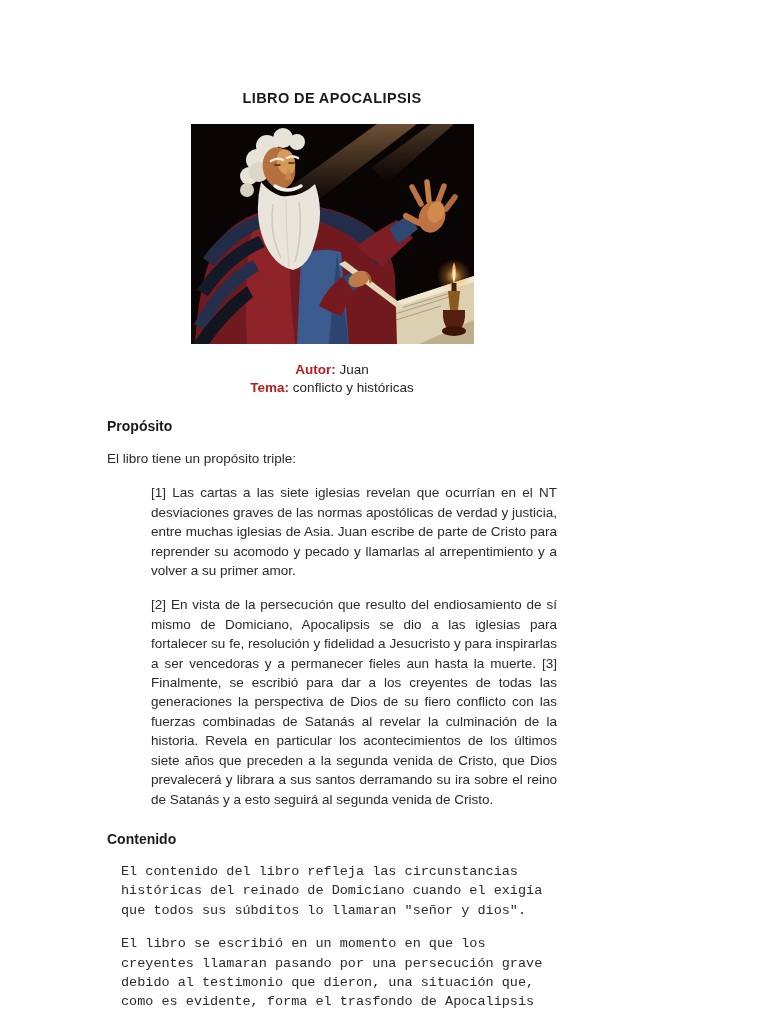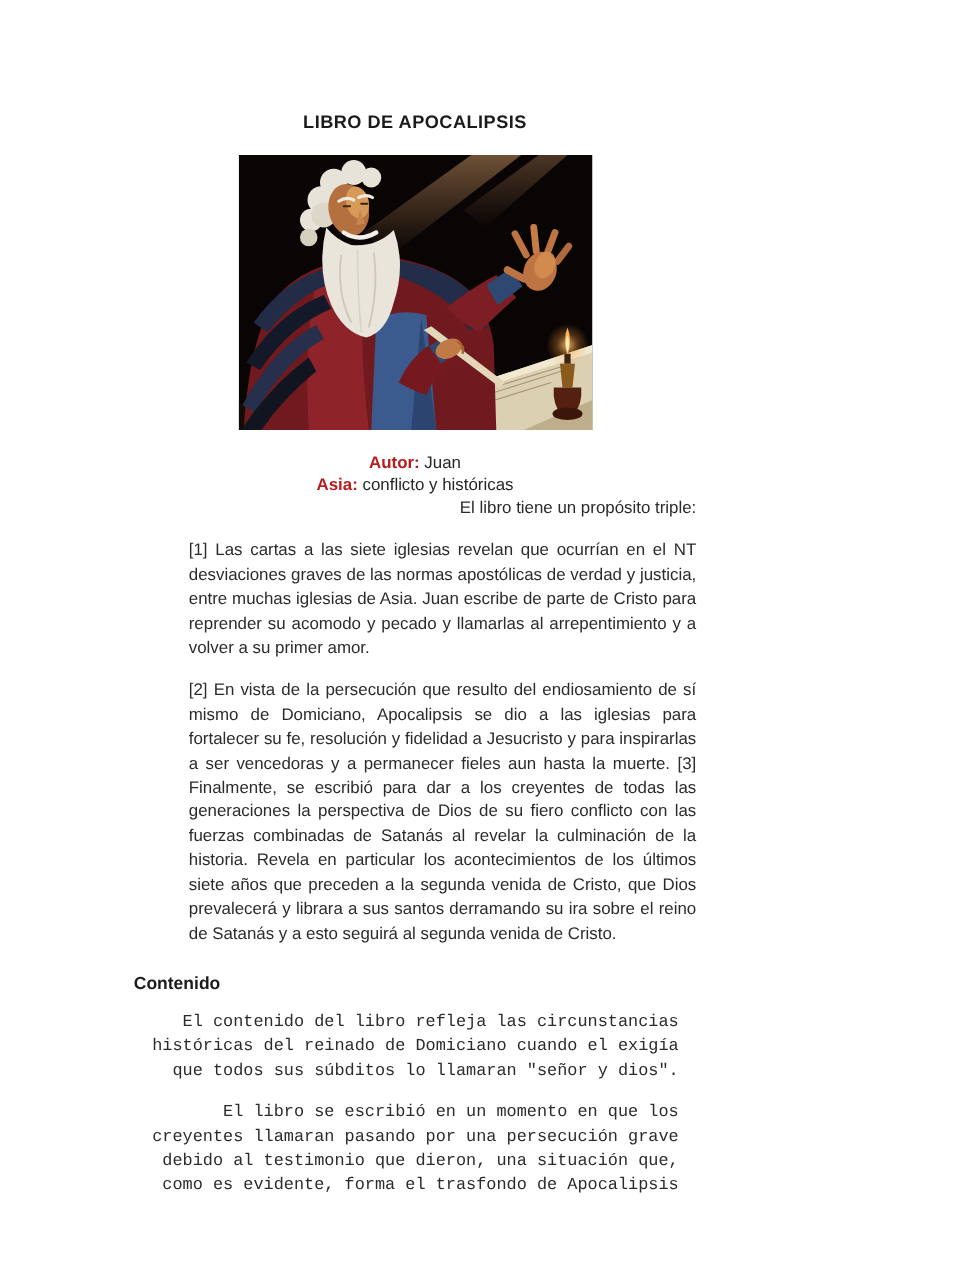--- a/index.html
+++ b/index.html
@@ -44,21 +44,20 @@
     color:#1b1b1b;
     margin:22px 0 15px 0;
     line-height:16px;
   }
 
   .para {
     font-size:13.5px;
     line-height:19.4px;
     margin:0 0 15px 0;
     color:#2b2b2b;
-    text-align:right;
   }
   .para.justified { text-align:justify;margin-left:44px; }
   .para.tight { margin:14px;font-family:Liberation Mono, monospace; }
 </style>
 </head>
 <body>
 
 <div class="page">
   <div class="content">
 
@@ -160,23 +159,24 @@
         <path d="M128,182 Q138,160 156,150 L172,164 Q158,174 150,192 Q138,188 128,182 Z" fill="#75191e"></path>
         <path d="M152,153 L166,145 L175,157 L162,167 Z" fill="#2e4872"></path>
         <path d="M148,140 L154,137 L213,182 L209,186 Z" fill="#e2d7b8"></path>
         <ellipse cx="168" cy="155" rx="11" ry="7.5" fill="#c07a48" transform="rotate(-24 168 155)"></ellipse>
         <path d="M175,149 Q181,153 179,159" stroke="#a8622f" stroke-width="2" fill="none"></path>
       </svg>
     </div>
 
     <div class="meta">
       <div class="meta-line"><b>Autor:</b> <span>Juan</span></div>
-      <div class="meta-line"><b>Asia:</b> <span>conflicto y históricas</span></div>
+      <div class="meta-line"><b>Tema:</b> <span>conflicto y históricas</span></div>
     </div>
 
+    <h2 class="section-heading">Propósito</h2>
     <p class="para">El libro tiene un propósito triple:</p>
     <p class="para justified">[1] Las cartas a las siete iglesias revelan que ocurrían en el NT desviaciones graves de las normas apostólicas de verdad y justicia, entre muchas iglesias de Asia. Juan escribe de parte de Cristo para reprender su acomodo y pecado y llamarlas al arrepentimiento y a volver a su primer amor.</p>
     <p class="para justified">[2] En vista de la persecución que resulto del endiosamiento de sí mismo de Domiciano, Apocalipsis se dio a las iglesias para fortalecer su fe, resolución y fidelidad a Jesucristo y para inspirarlas a ser vencedoras y a permanecer fieles aun hasta la muerte. [3] Finalmente, se escribió para dar a los creyentes de todas las generaciones la perspectiva de Dios de su fiero conflicto con las fuerzas combinadas de Satanás al revelar la culminación de la historia. Revela en particular los acontecimientos de los últimos siete años que preceden a la segunda venida de Cristo, que Dios prevalecerá y librara a sus santos derramando su ira sobre el reino de Satanás y a esto seguirá al segunda venida de Cristo.</p>
 
     <h2 class="section-heading">Contenido</h2>
     <p class="para tight">El contenido del libro refleja las circunstancias históricas del reinado de Domiciano cuando el exigía que todos sus súbditos lo llamaran "señor y dios".</p>
     <p class="para tight">El libro se escribió en un momento en que los creyentes llamaran pasando por una persecución grave debido al testimonio que dieron, una situación que, como es evidente, forma el trasfondo de Apocalipsis</p>
 
   </div>
 </div>

